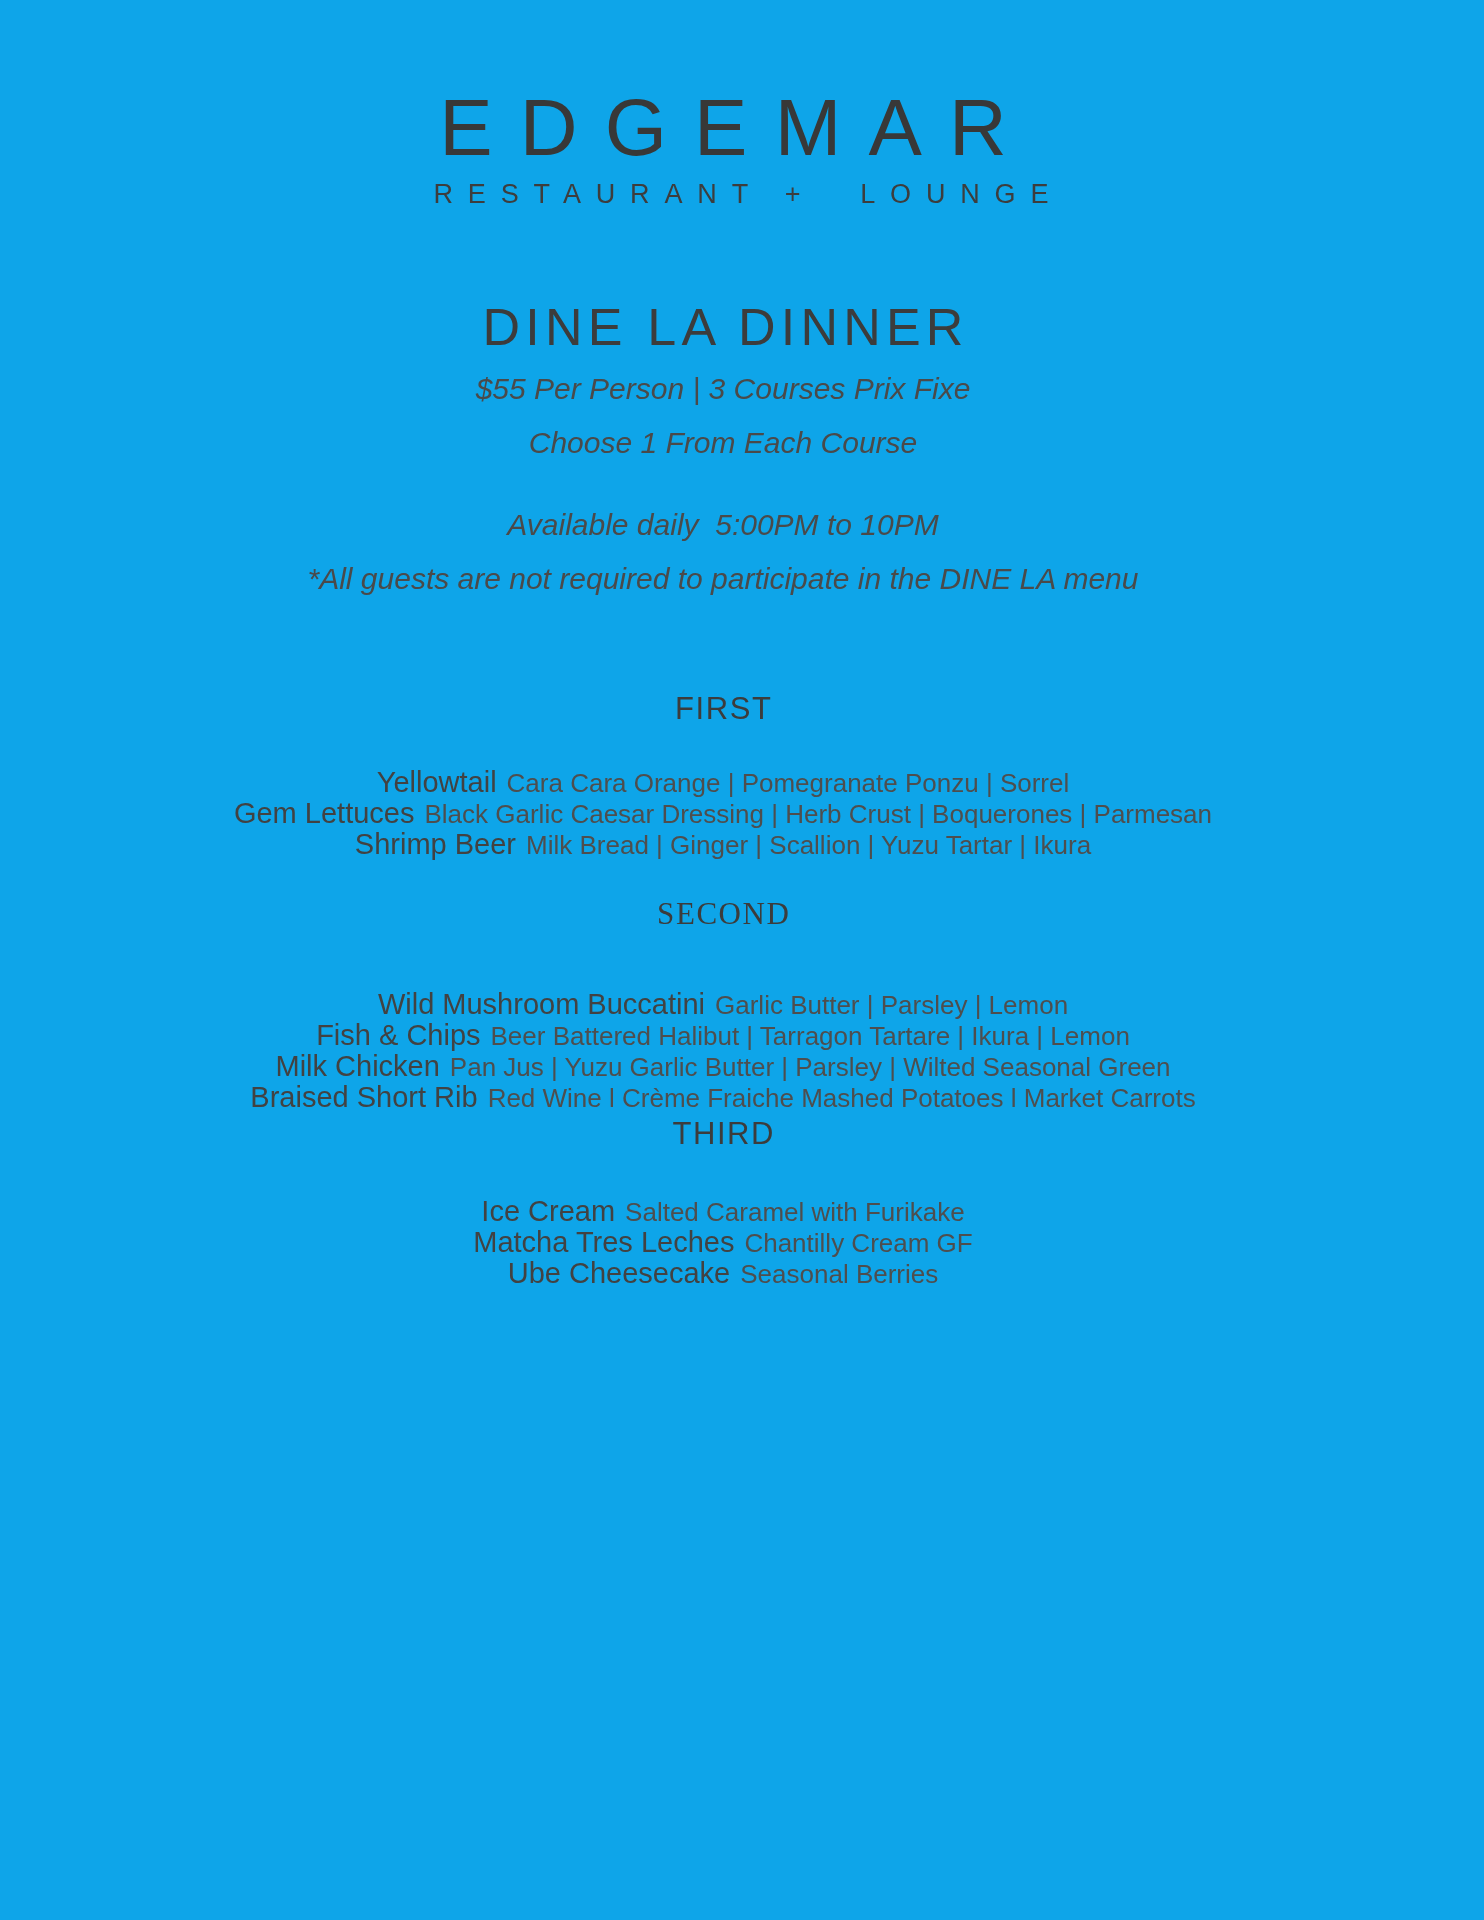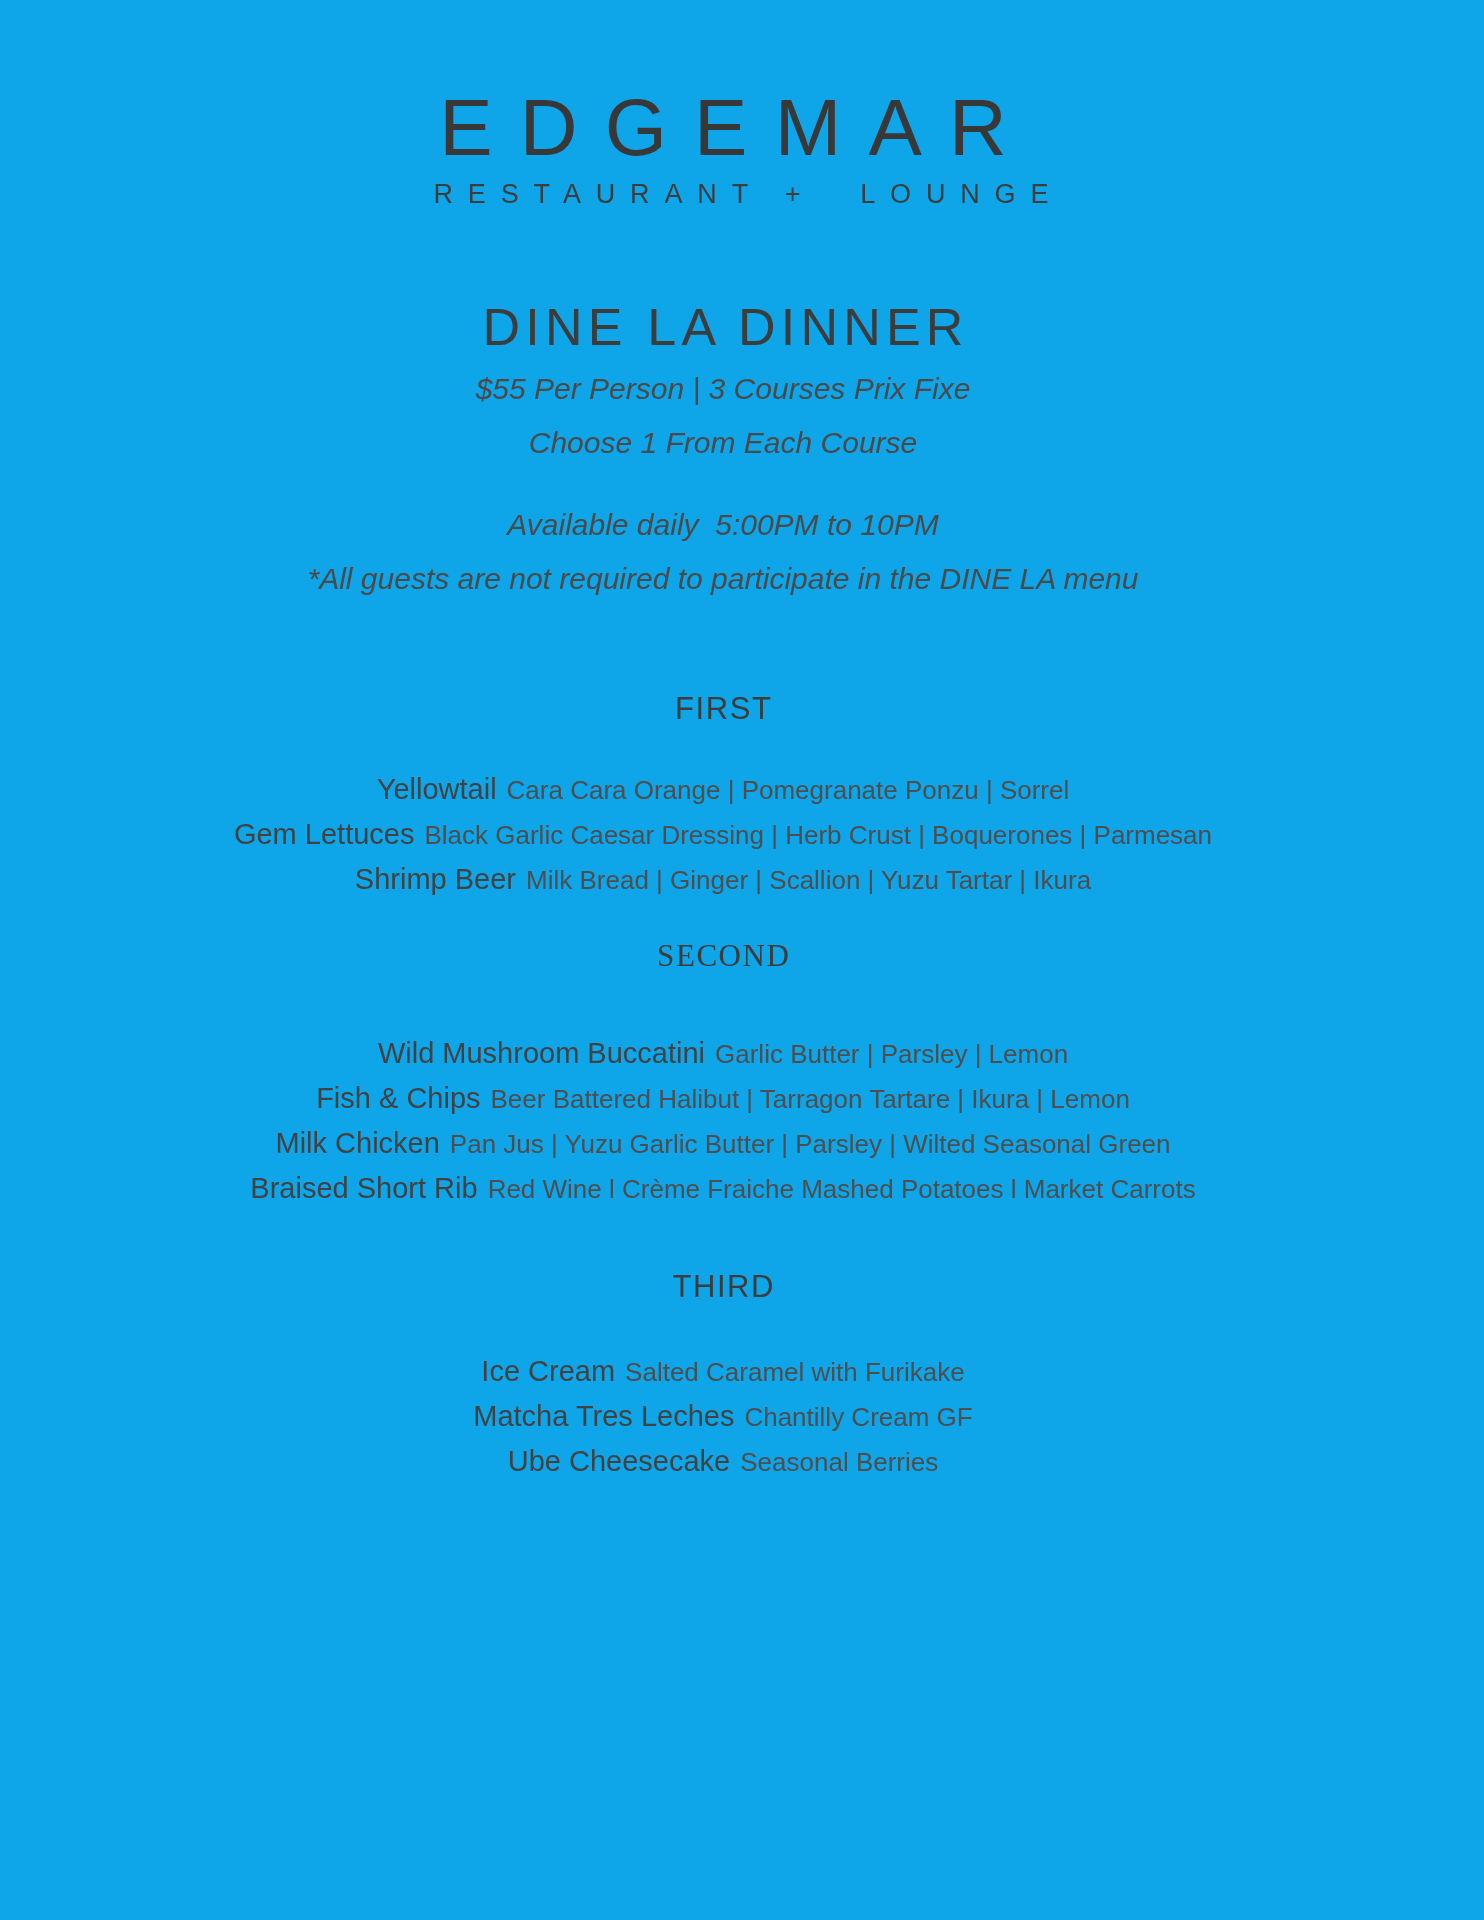--- a/index.html
+++ b/index.html
@@ -64,24 +64,24 @@
     line-height:1.2;
     font-weight:400;
     letter-spacing:0.05em;
     padding-left:0.05em;
     color:#3c3c3c;
   }
   .course-first .course-heading{margin-top:92px;}
   .course-first .course-items{margin-top:42px;}
   .course-second .course-heading{margin-top:33px;font-family:Liberation Serif, serif;}
   .course-second .course-items{margin-top:58px;}
-  .course-third .course-heading{margin-top:55px;}
+  .course-third .course-heading{}
   .course-third .course-items{margin-top:46px;}
 
-  .menu-item{line-height:40px;}
+  .menu-item{line-height:27px;}
   .item-name{
     font-size:29px;
     color:#424242;
     margin-right:10px;
   }
   .item-desc{
     font-size:26px;
     color:#4e4e4e;
   }
 </style>

